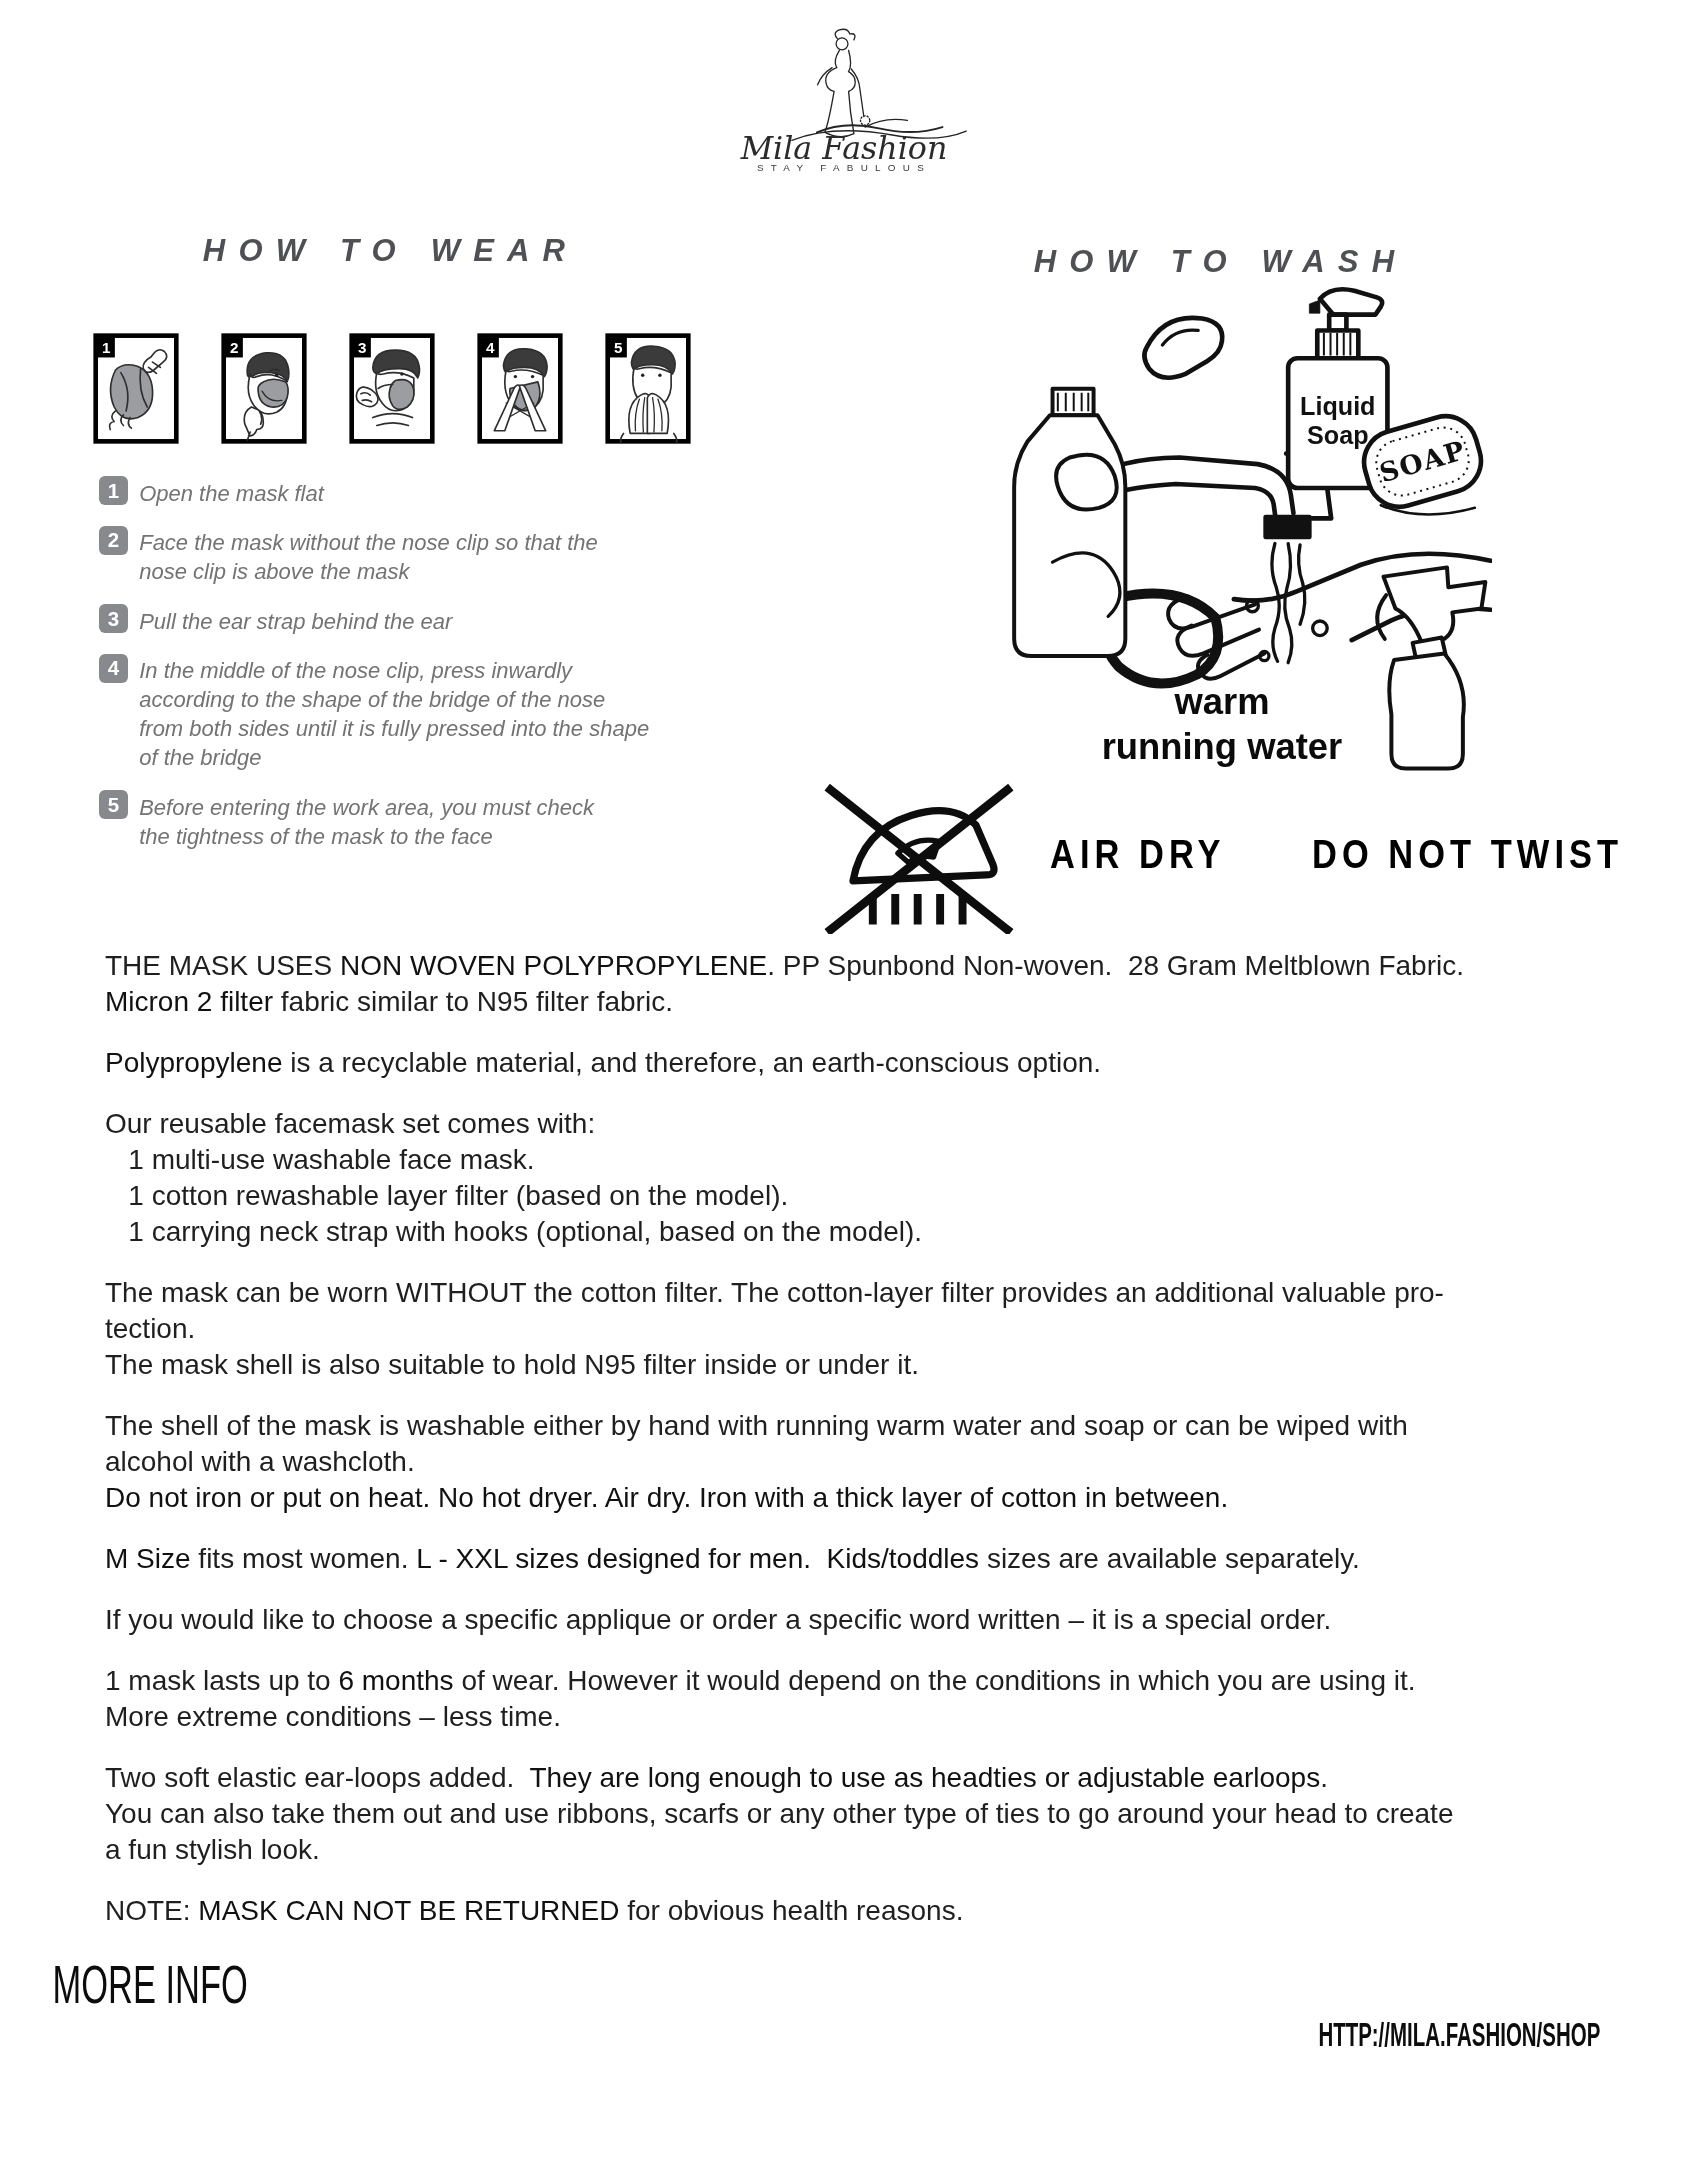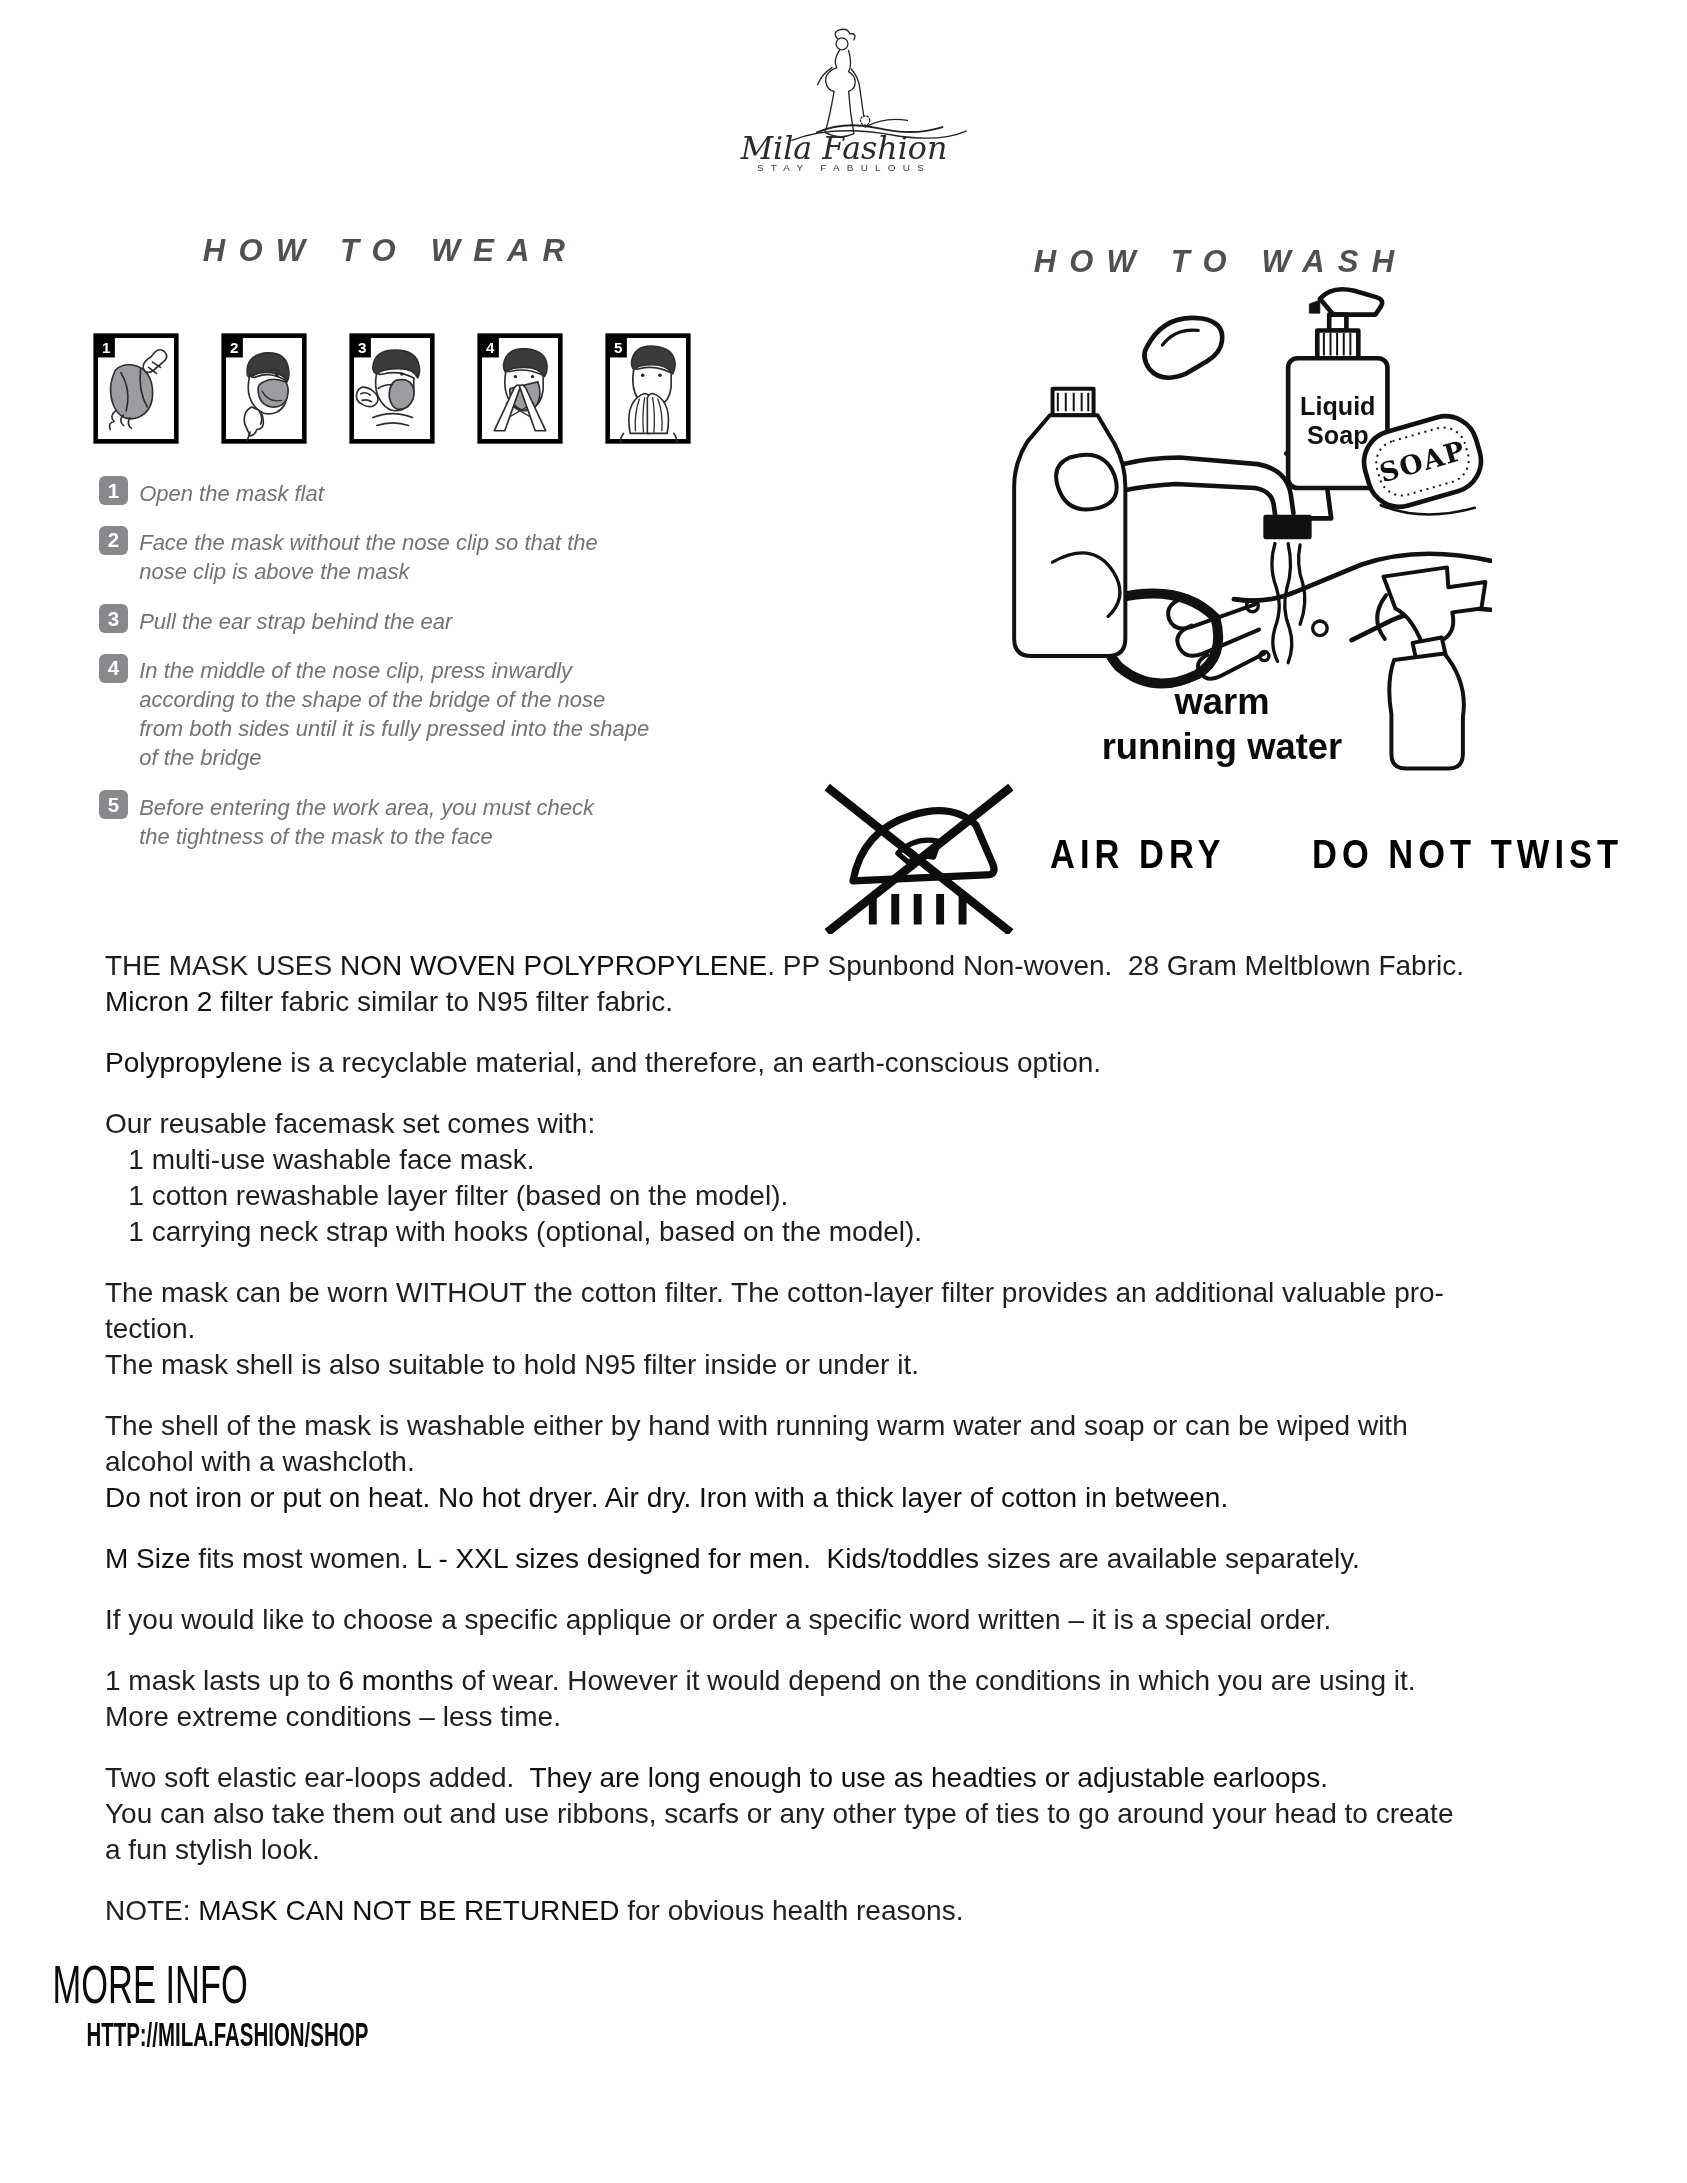--- a/index.html
+++ b/index.html
@@ -59,21 +59,21 @@
   
   .body-copy{margin:26.5px 79px 0 105px;}
   .body-copy p{margin:0 0 25px;font-size:28px;line-height:36px;color:#1f1f1f;}
   .runs span,.runs strong{white-space:pre-wrap;}
   .runs strong{font-weight:normal;color:#111;}
   .note{margin-left:26.5px;}
 
   
   .more-info{text-align:left;font-size:53px;font-weight:normal;color:#0c0c0c;margin-top:0;}
   .more-info .cond{transform:scaleX(0.65);}
-  .shop-url{text-align:left;font-size:33px;font-weight:bold;color:#0c0c0c;margin-top:1.3px;}
+  .shop-url{text-align:right;font-size:33px;font-weight:bold;color:#0c0c0c;margin-top:1.3px;}
   .shop-url .cond{transform:scaleX(0.62);}
 </style>
 </head>
 <body>
 
 <div class="page">
 
   <div class="logo-wrap">
     <svg width="284" height="144" viewBox="0 0 430 218">
       <g stroke="#242424" fill="none" stroke-width="2" stroke-linecap="round">

